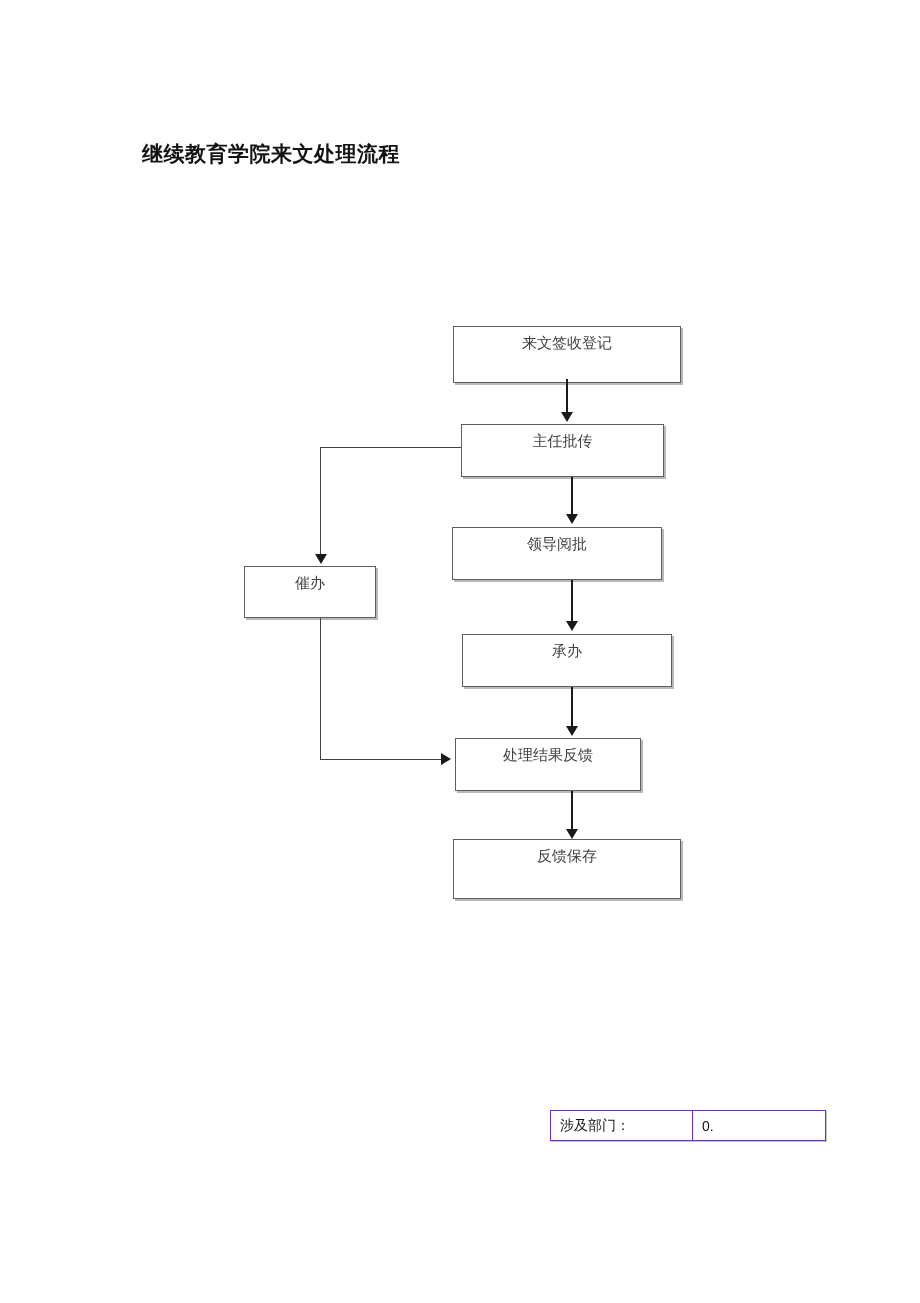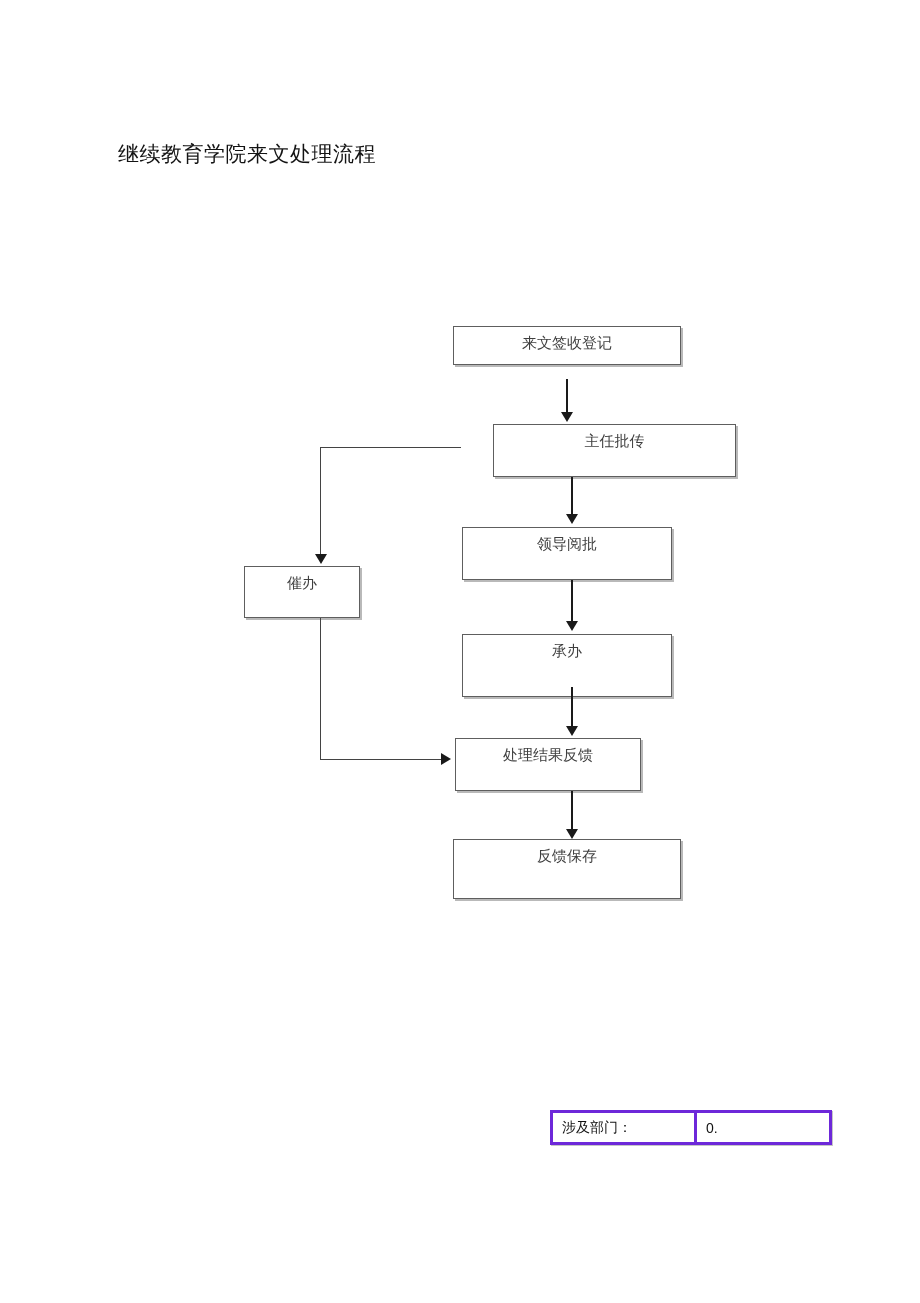--- a/index.html
+++ b/index.html
@@ -15,25 +15,25 @@
   }
   #page {
     position: relative;
     width: 920px;
     height: 1303px;
     background: #ffffff;
     overflow: hidden;
   }
   .doc-title {
     position: absolute;
-    left: 118px;
+    left: 142px;
     top: 140px;
     font-family: "Liberation Sans", "DejaVu Sans", sans-serif;
     font-size: 21px;
-    font-weight: 400;
+    font-weight: 700;
     letter-spacing: 0.5px;
     color: #131313;
     white-space: nowrap;
   }
   
   .flow-box {
     position: absolute;
     box-sizing: border-box;
     background: #ffffff;
     border: 1px solid #5e5e5e;
@@ -91,62 +91,62 @@
     position: absolute;
     left: 550px;
     top: 1110px;
     width: 237px;
     border-collapse: collapse;
     table-layout: fixed;
     background: #ffffff;
     box-shadow: 1px 1px 0 0 #c6c6c6;
   }
   .info-table td {
-    border: 3px solid #6d28d9;
+    border: 1px solid #6d28d9;
     height: 29px;
     padding: 0 9px;
     font-family: "Liberation Sans", "DejaVu Sans", sans-serif;
     font-size: 14px;
     color: #111111;
     vertical-align: middle;
     white-space: nowrap;
     overflow: hidden;
   }
   .info-table td.label-cell { width: 123px; }
   .info-table td.value-cell { width: 114px; }
 </style>
 </head>
 <body>
 
 <div id="page">
 
   <div class="doc-title">继续教育学院来文处理流程</div>
 
-  <div class="flow-box" style="left:453px; top:326px; width:228px; height:39px;">
+  <div class="flow-box" style="left:453px; top:326px; width:228px; height:57px;">
     <span class="box-label">来文签收登记</span>
   </div>
 
   <div class="conn-v" style="left:566px; top:379px; height:36px;"></div>
   <div class="arrow-down" style="left:561px; top:412px;"></div>
 
-  <div class="flow-box" style="left:461px; top:424px; width:243px; height:53px;margin-left:32px;">
+  <div class="flow-box" style="left:461px; top:424px; width:203px; height:53px;">
     <span class="box-label">主任批传</span>
   </div>
 
   <div class="conn-v" style="left:571px; top:477px; height:37px;"></div>
   <div class="arrow-down" style="left:566px; top:514px;"></div>
 
-  <div class="flow-box" style="left:462px; top:527px; width:210px; height:53px;">
+  <div class="flow-box" style="left:452px; top:527px; width:210px; height:53px;">
     <span class="box-label">领导阅批</span>
   </div>
 
   <div class="conn-v" style="left:571px; top:580px; height:42px;"></div>
   <div class="arrow-down" style="left:566px; top:621px;"></div>
 
-  <div class="flow-box" style="left:462px; top:634px; width:210px; height:63px;">
+  <div class="flow-box" style="left:462px; top:634px; width:210px; height:53px;">
     <span class="box-label">承办</span>
   </div>
 
   <div class="conn-v" style="left:571px; top:687px; height:42px;"></div>
   <div class="arrow-down" style="left:566px; top:726px;"></div>
 
   <div class="flow-box" style="left:455px; top:738px; width:186px; height:53px;">
     <span class="box-label">处理结果反馈</span>
   </div>
 
@@ -154,21 +154,21 @@
   <div class="arrow-down" style="left:566px; top:829px;"></div>
 
   <div class="flow-box" style="left:453px; top:839px; width:228px; height:60px;">
     <span class="box-label">反馈保存</span>
   </div>
 
   <div class="conn-h thin" style="left:320px; top:447px; width:141px;"></div>
   <div class="conn-v thin" style="left:320px; top:447px; height:108px;"></div>
   <div class="arrow-down" style="left:315px; top:554px;"></div>
 
-  <div class="flow-box" style="left:244px; top:566px; width:116px; height:52px;">
+  <div class="flow-box" style="left:244px; top:566px; width:132px; height:52px;">
     <span class="box-label">催办</span>
   </div>
 
   <div class="conn-v thin" style="left:320px; top:618px; height:142px;"></div>
   <div class="conn-h thin" style="left:320px; top:759px; width:122px;"></div>
   <div class="arrow-right" style="left:441px; top:753px;"></div>
 
   <table class="info-table">
     <tbody>
       <tr>

